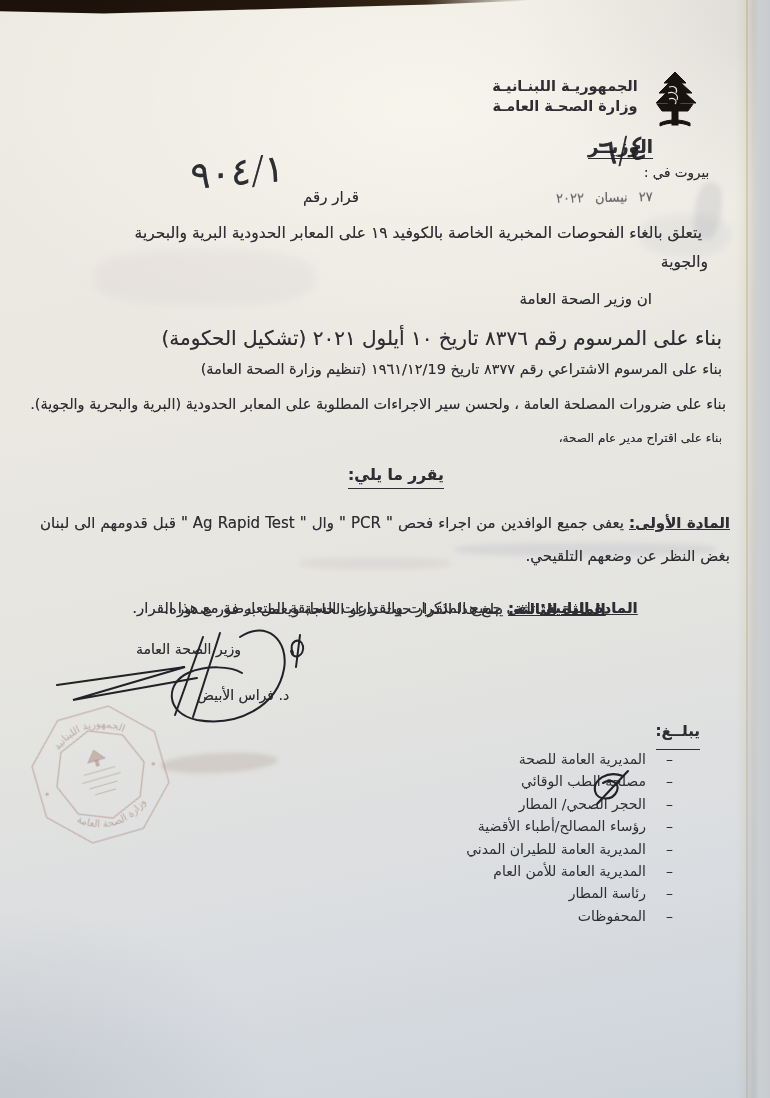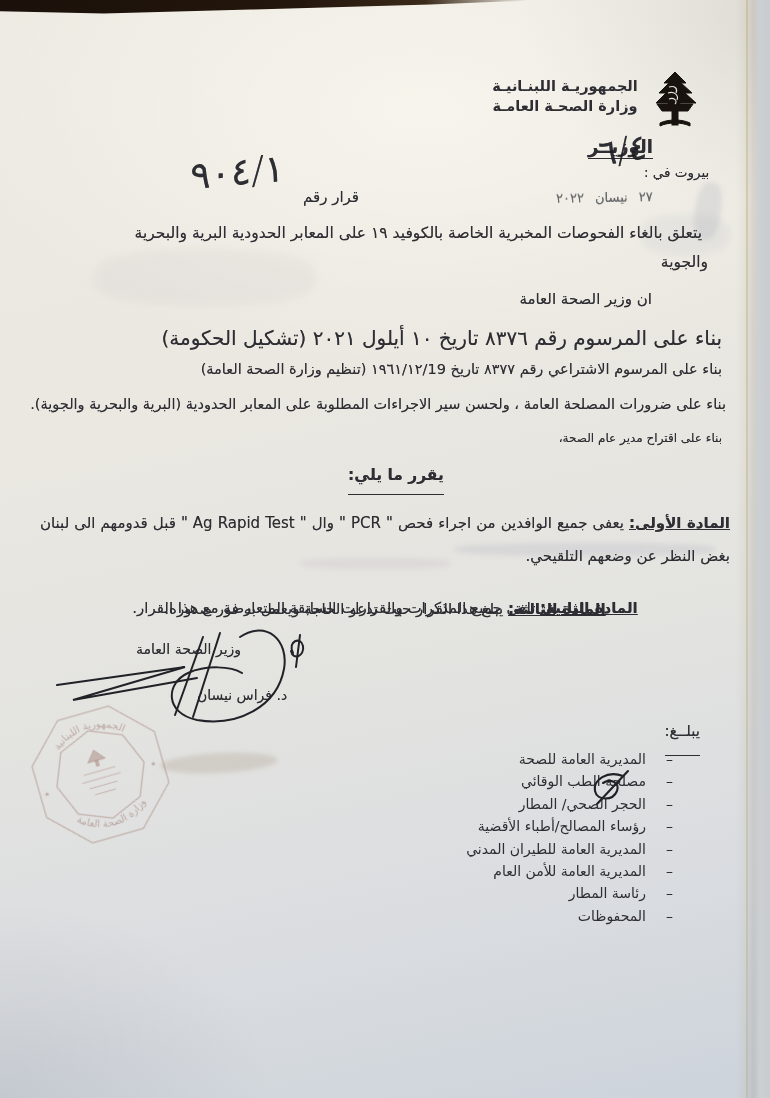--- a/index.html
+++ b/index.html
@@ -28,29 +28,29 @@
   .hw-num{left:190px;top:150px;font-size:38px;transform:rotate(-5deg) skewX(-4deg);font-weight:300;}
   .stamp-date{left:556px;top:190px;font-size:13px;color:#43454c;opacity:.82;word-spacing:7px;transform:rotate(-1deg);filter:blur(.3px);}
   .decree-label{left:303px;top:188px;font-size:15px;text-align:center;}
   .subject1{right:68px;top:224px;font-size:15.5px;}
   .subject2{right:62px;top:253px;font-size:15.5px;}
   .opening{right:118px;top:290px;font-size:15px;text-align:center;}
   .b1{right:48px;top:326px;font-size:20px;}
   .b2{right:48px;top:361px;font-size:14.5px;}
   .b3{right:44px;top:396px;font-size:14.5px;}
   .b4{right:48px;top:431px;font-size:12px;}
-  .ruling{left:348px;top:466px;font-size:15.5px;font-weight:700;border-bottom:1.6px solid #2d2d33;padding-bottom:10px;}
+  .ruling{left:348px;top:466px;font-size:15.5px;font-weight:700;border-bottom:1.6px solid #2d2d33;padding-bottom:4px;}
   .article{left:40px;right:40px;direction:rtl;text-align:justify;font-size:15px;line-height:33px;text-shadow:0 0 .5px rgba(45,45,50,.55);}
   .a1{top:492px;}
   .a2{top:559px;text-align:center;margin-top:33px;}
   .a3{top:578px;text-align:center;}
   .art-title{font-weight:700;text-decoration:underline;}
   .sig-title{left:136px;top:641px;font-size:14px;}
   .sig-name{left:197px;top:687px;font-size:14px;}
-  .dist-head{right:70px;top:722px;font-size:15px;font-weight:400;border-bottom:1.6px solid #2d2d33;padding-bottom:15px;}
+  .dist-head{right:70px;top:722px;font-size:15px;font-weight:700;border-bottom:1.6px solid #2d2d33;padding-bottom:9px;}
   .dist{right:97px;top:751px;width:280px;direction:rtl;font-size:14px;}
   .dist-row{display:flex;gap:13px;align-items:flex-start;height:22.4px;direction:rtl;}
   .dist-row .dash{width:14px;flex:0 0 auto;}
   .bleed{filter:blur(2.5px);border-radius:40%;}
   .bl-a{left:695px;top:182px;width:26px;height:58px;background:rgba(100,105,140,.12);transform:rotate(8deg);}
   .bl-b{left:455px;top:543px;width:260px;height:13px;background:rgba(120,125,165,.13);}
   .bl-c{left:300px;top:558px;width:150px;height:11px;background:rgba(150,120,150,.10);}
   .bl-d{left:95px;top:250px;width:220px;height:55px;background:rgba(150,130,160,.07);filter:blur(4px);}
   .bl-e{left:640px;top:215px;width:90px;height:40px;background:rgba(130,135,160,.08);filter:blur(3px);}
   .smudge{left:160px;top:753px;width:118px;height:20px;background:rgba(140,110,85,.18);filter:blur(2px);border-radius:50%;transform:rotate(-3deg);}
@@ -105,21 +105,21 @@
 <div class="abs ar b3">بناء على ضرورات المصلحة العامة ، ولحسن سير الاجراءات المطلوبة على المعابر الحدودية (البرية والبحرية والجوية).</div>
 <div class="abs ar b4">بناء على اقتراح مدير عام الصحة،</div>
 
 <div class="abs ar ruling">يقرر ما يلي:</div>
 
 <p class="abs article a1"><span class="art-title">المادة الأولى:</span><span> يعفى جميع الوافدين من اجراء فحص " PCR " وال " Ag Rapid Test " قبل قدومهم الى لبنان بغض النظر عن وضعهم التلقيحي.</span></p>
 <p class="abs article a2"><span class="art-title">المادة الثانية:</span><span> تلغى جميع المذكرات والقرارات السابقة المتعارضة مع هذا القرار.</span></p>
 <p class="abs article a3"><span class="art-title">المادة الثالثة:</span><span> يبلغ هذا القرار حيث تدعو الحاجة ويعمل به فور صدوره.</span></p>
 
 <div class="abs ar sig-title">وزير الصحة العامة</div>
-<div class="abs ar sig-name">د. فراس نيسان</div>
+<div class="abs ar sig-name">د. فراس الأبيض</div>
 
 <svg class="abs" style="left:35px;top:615px" width="310" height="120" viewBox="0 0 310 120">
   <g fill="none" stroke="#212227" stroke-width="2" stroke-linecap="round">
     <path d="M205 22 C232 4 254 26 249 54 C242 92 202 112 162 105 C129 98 131 68 153 58 C171 50 196 51 207 58"></path>
     <path d="M22 70 L150 52 L38 85 L162 63"></path>
     <path d="M168 22 L140 100"></path>
     <path d="M185 18 L158 102"></path>
     <path d="M265 20 L261 52"></path>
     <path d="M258 38 C252 26 266 21 268 31 C270 41 258 46 256 36"></path>
   </g>

